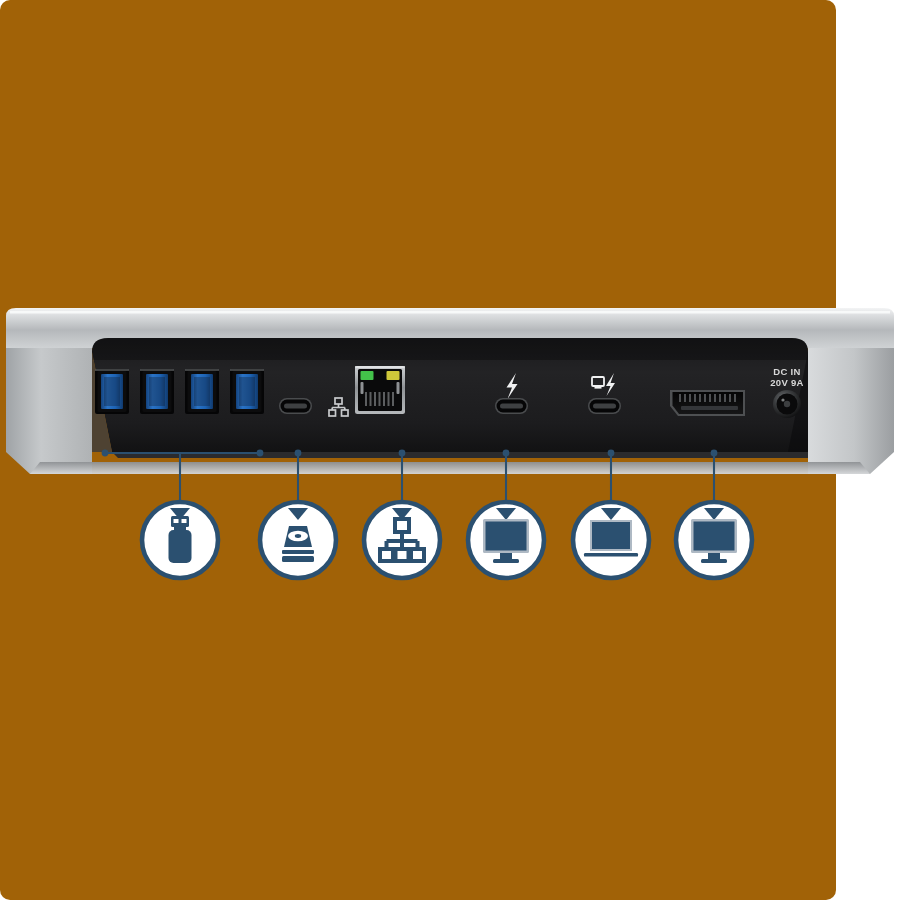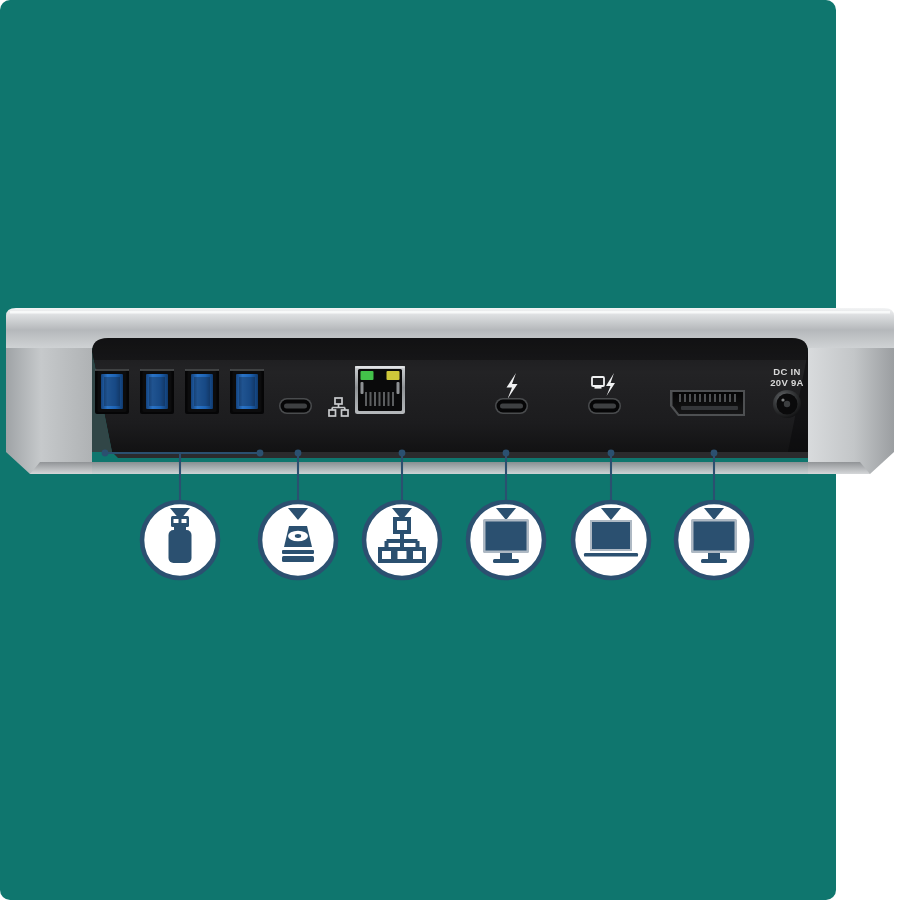--- a/index.html
+++ b/index.html
@@ -12,21 +12,21 @@
     height: 900px;
     font-family: "Liberation Sans", sans-serif;
     overflow: hidden;
     position: relative;
   }
   #stage {
     position: absolute;
     left: 0; top: 0;
     width: 836px;
     height: 900px;
-    background: #0f766e;
+    background: #a16207;
     border-radius: 10px;
   }
   svg.main {
     position: absolute;
     left: 0; top: 0;
     width: 900px;
     height: 900px;
     display: block;
   }
   .port-label {

